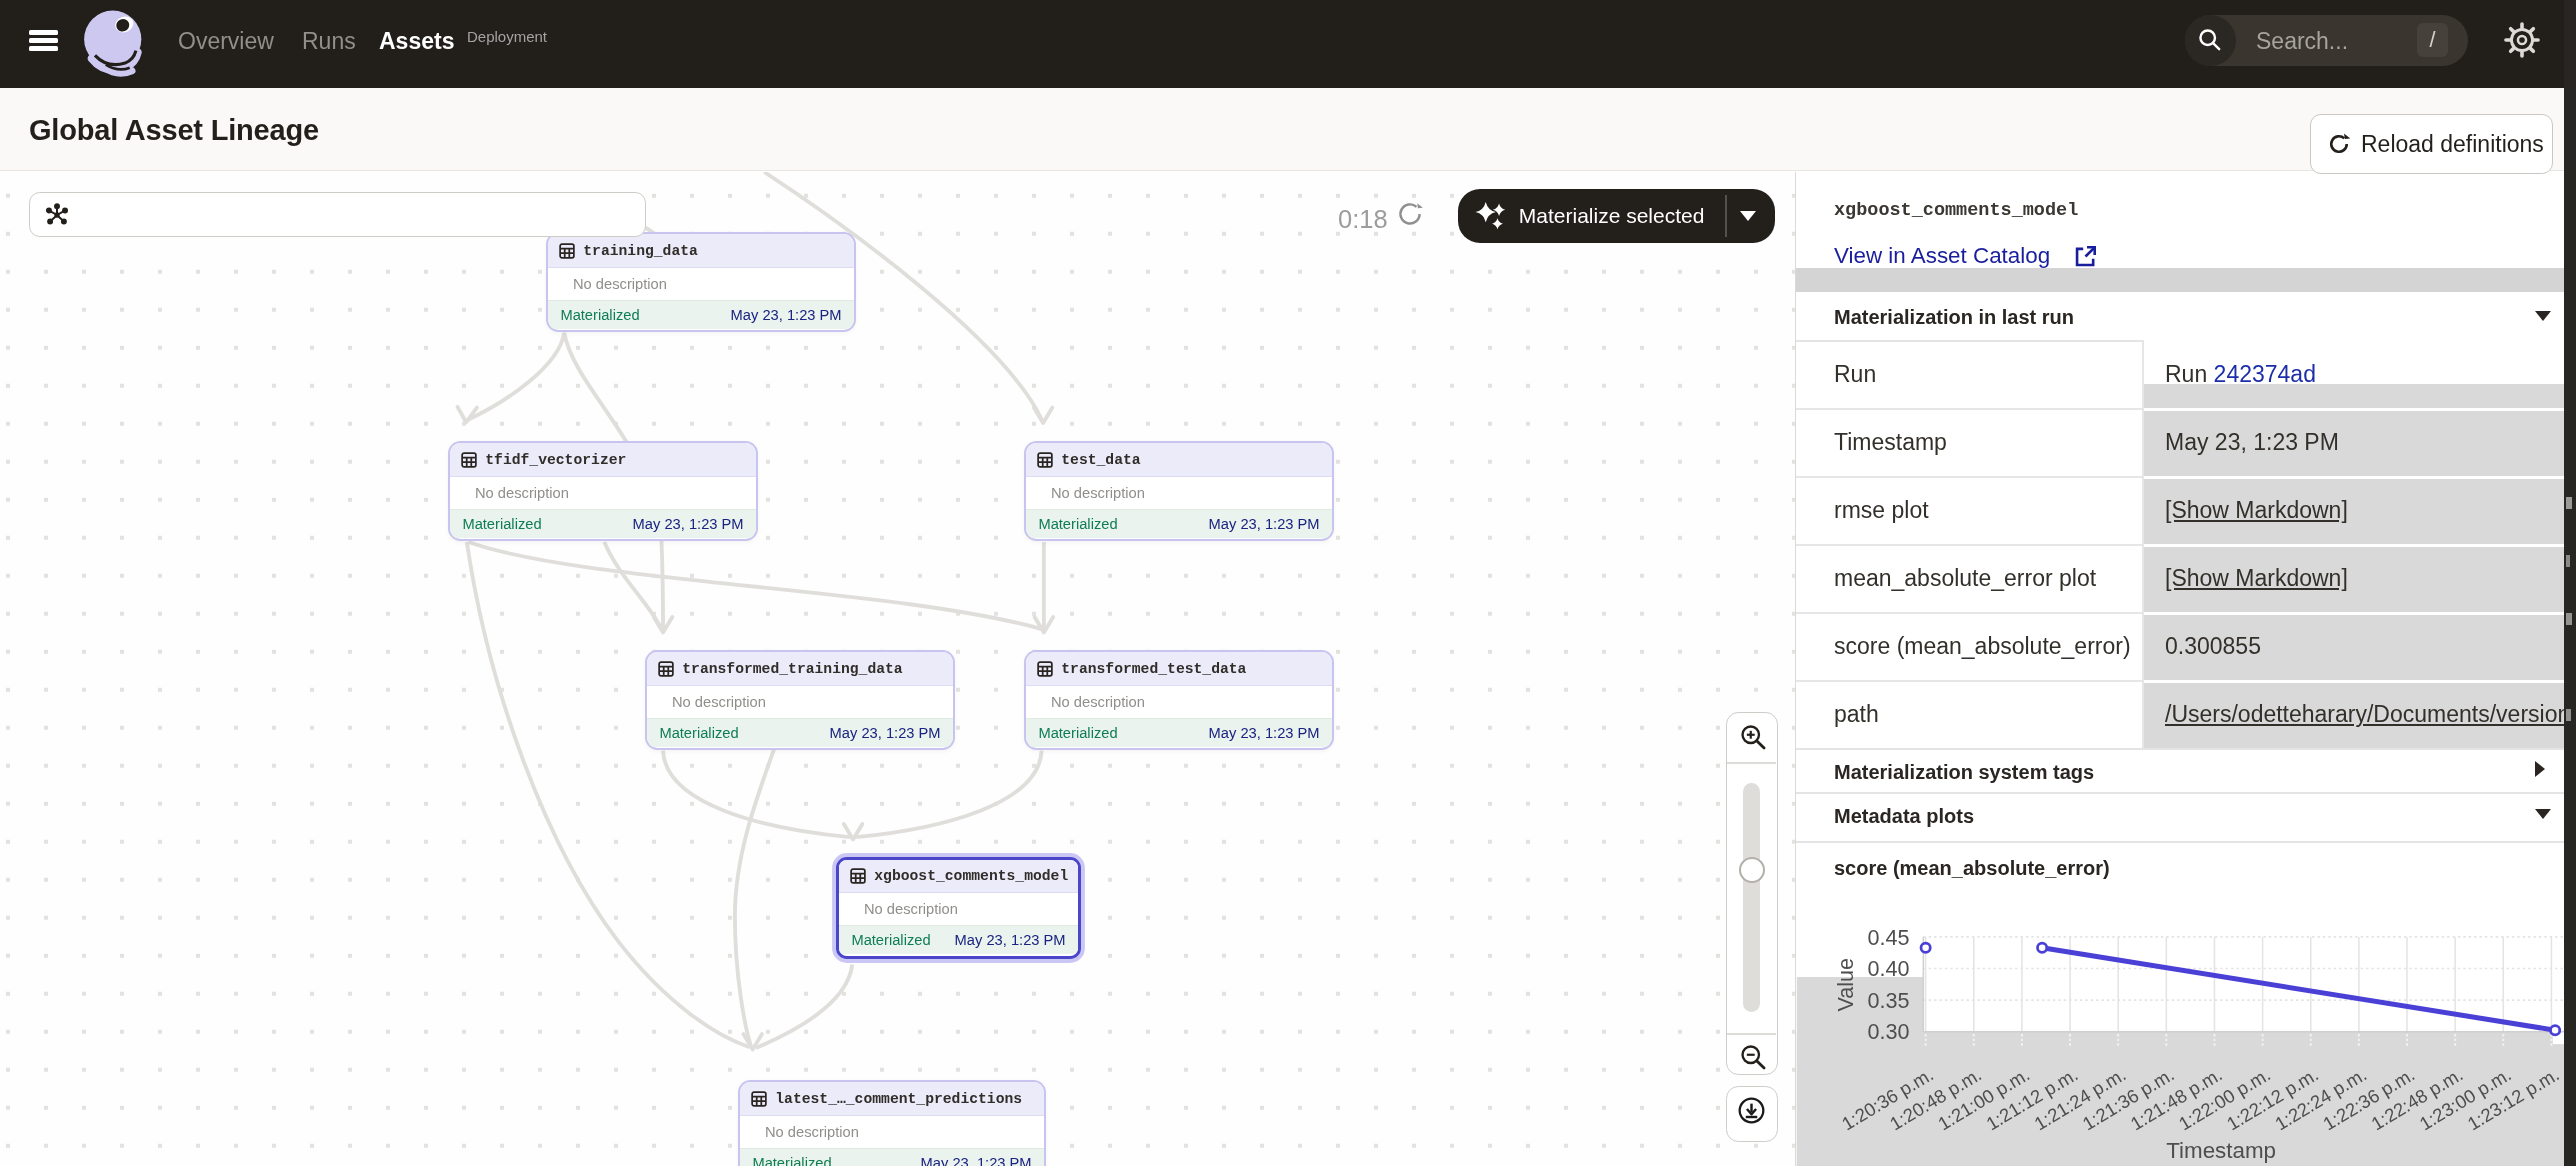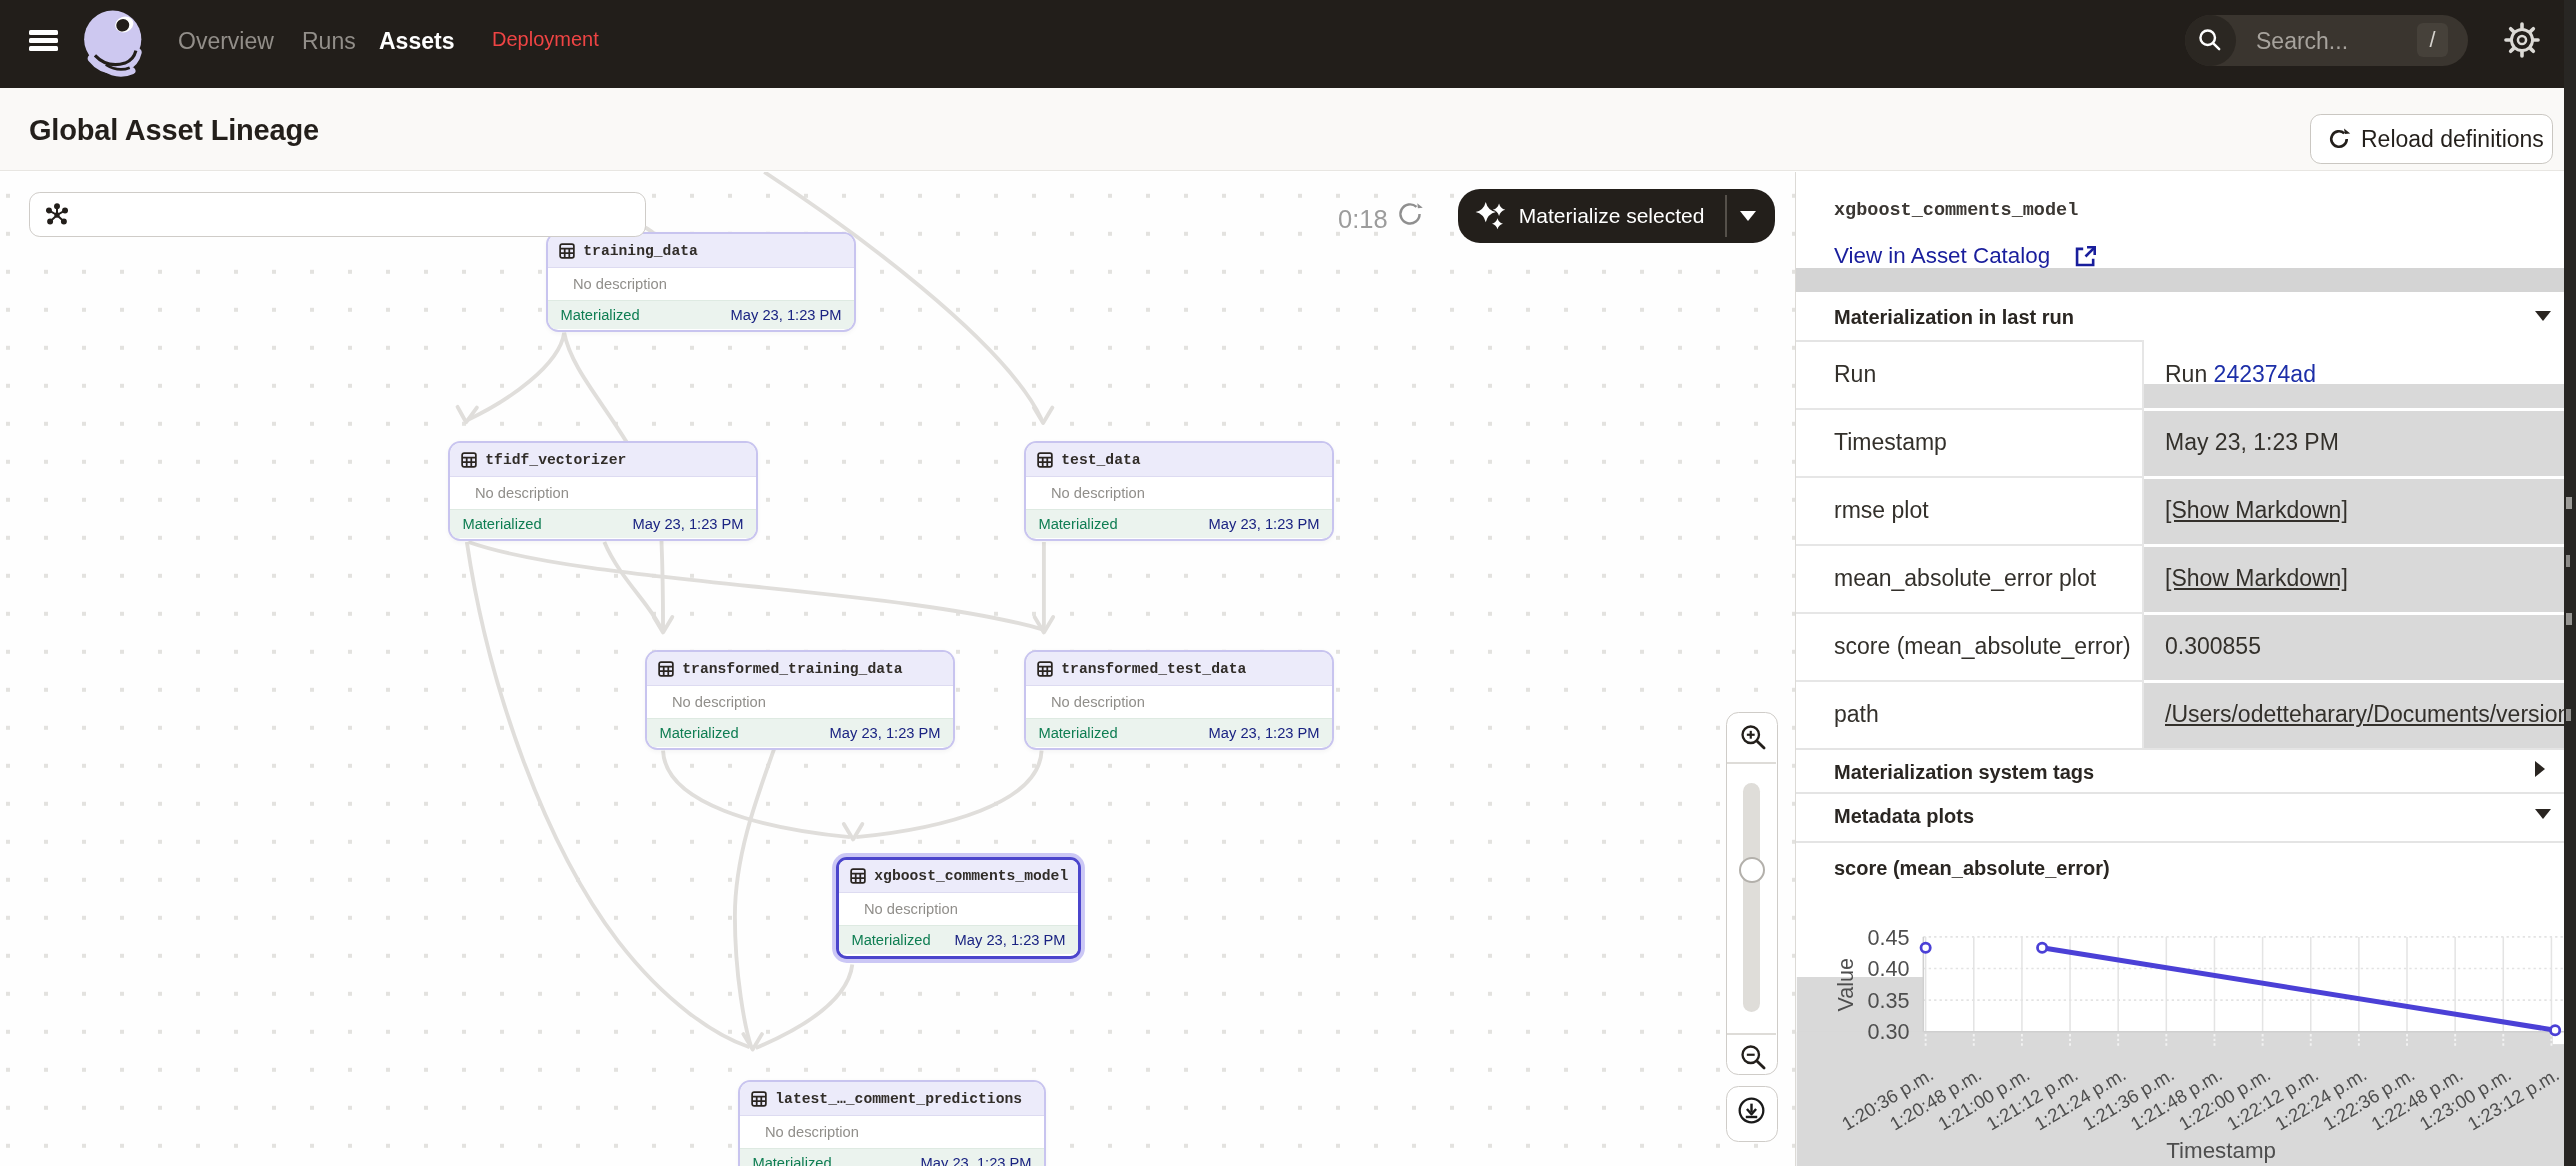--- a/index.html
+++ b/index.html
@@ -45,21 +45,21 @@
     <path d="M 14 64 Q 30 84 56 76 Q 70 70 73 56" fill="none" stroke="#CDC8F0" stroke-width="11" stroke-linecap="round"></path>
     <path d="M 30 76 Q 48 88 66 80" fill="none" stroke="#CDC8F0" stroke-width="9" stroke-linecap="round"></path>
     <path d="M 18 60 Q 34 77 57 70 Q 68 66 71 54" fill="none" stroke="#221E1A" stroke-width="4"></path>
     <path d="M 32 72 Q 48 82 63 76" fill="none" stroke="#221E1A" stroke-width="3.5"></path>
     <ellipse cx="56" cy="20" rx="12" ry="10" fill="#fff" transform="rotate(-20 56 20)"></ellipse>
     <ellipse cx="54" cy="21" rx="8.5" ry="8" fill="#221E1A" transform="rotate(-20 54 21)"></ellipse>
   </svg>
   <div class="abs" style="left:178px;top:28px;font-size:23px;color:#928E89">Overview</div>
   <div class="abs" style="left:302px;top:28px;font-size:23px;color:#928E89">Runs</div>
   <div class="abs" style="left:379px;top:28px;font-size:23px;color:#FFFFFF;font-weight:700">Assets</div>
-  <div class="abs" style="left:492px;top:28px;font-size:20px;color:#ef4444">Deployment</div>
+  <div class="abs" style="left:467px;top:28px;font-size:15px;color:#a3a3a3">Deployment</div>
 
   <div class="abs" style="left:2185px;top:14.7px;width:283px;height:51px;background:#3A352F;border-radius:25.5px"></div>
   <div class="abs" style="left:2185px;top:14.7px;width:51px;height:51px;background:#2B2722;border-radius:25.5px"></div>
   <svg class="abs" style="left:2197px;top:27px" width="26" height="26" viewBox="0 0 34 34">
     <circle cx="14" cy="14" r="9.5" fill="none" stroke="#fff" stroke-width="3.2"></circle>
     <line x1="21" y1="21" x2="29" y2="29" stroke="#fff" stroke-width="3.2" stroke-linecap="round"></line>
   </svg>
   <div class="abs" style="left:2256px;top:28px;font-size:23px;color:#A7A39D">Search...</div>
   <div class="abs" style="left:2417px;top:23px;width:31px;height:34px;background:#46413A;border-radius:6.2px;color:#D6D3CE;font-size:21.6px;display:flex;align-items:center;justify-content:center">/</div>
 
@@ -75,21 +75,21 @@
         <line x1="8.5" y1="8.5" x2="12" y2="12"></line>
           <line x1="34" y1="34" x2="37.5" y2="37.5"></line>
         <line x1="37.5" y1="8.5" x2="34" y2="12"></line>
           <line x1="12" y1="34" x2="8.5" y2="37.5"></line>
       </g>
     </g>
   </svg>
 </div>
 <div id="header">
   <div class="abs" style="left:29px;top:25.5px;font-size:29px;font-weight:700;color:#231F1B;letter-spacing:-0.2px">Global Asset Lineage</div>
-  <div class="abs" style="left:2310px;top:26px;width:243px;height:50px;border:1.5px solid #CAC7C2;border-radius:10.8px;background:#fff;display:flex;align-items:center">
+  <div class="abs" style="left:2310px;top:26px;width:243px;height:60px;border:1.5px solid #CAC7C2;border-radius:10.8px;background:#fff;display:flex;align-items:center">
     <svg style="margin-left:16px" width="24" height="24" viewBox="0 0 31 31">
       <path d="M 25.5 15.5 a 10 10 0 1 1 -3.2 -7.3" fill="none" stroke="#231F1B" stroke-width="3.4"></path>
       <path d="M 22 2 l 1 7 7 -0.5 z" fill="#231F1B"></path>
     </svg>
     <span style="margin-left:10px;font-size:23px;color:#231F1B">Reload definitions</span>
   </div>
 </div>
 <div id="graph">
   <div id="dots"></div>
   <svg class="abs" style="left:0;top:0" width="1795" height="995" viewBox="0 222 2323 1288">

